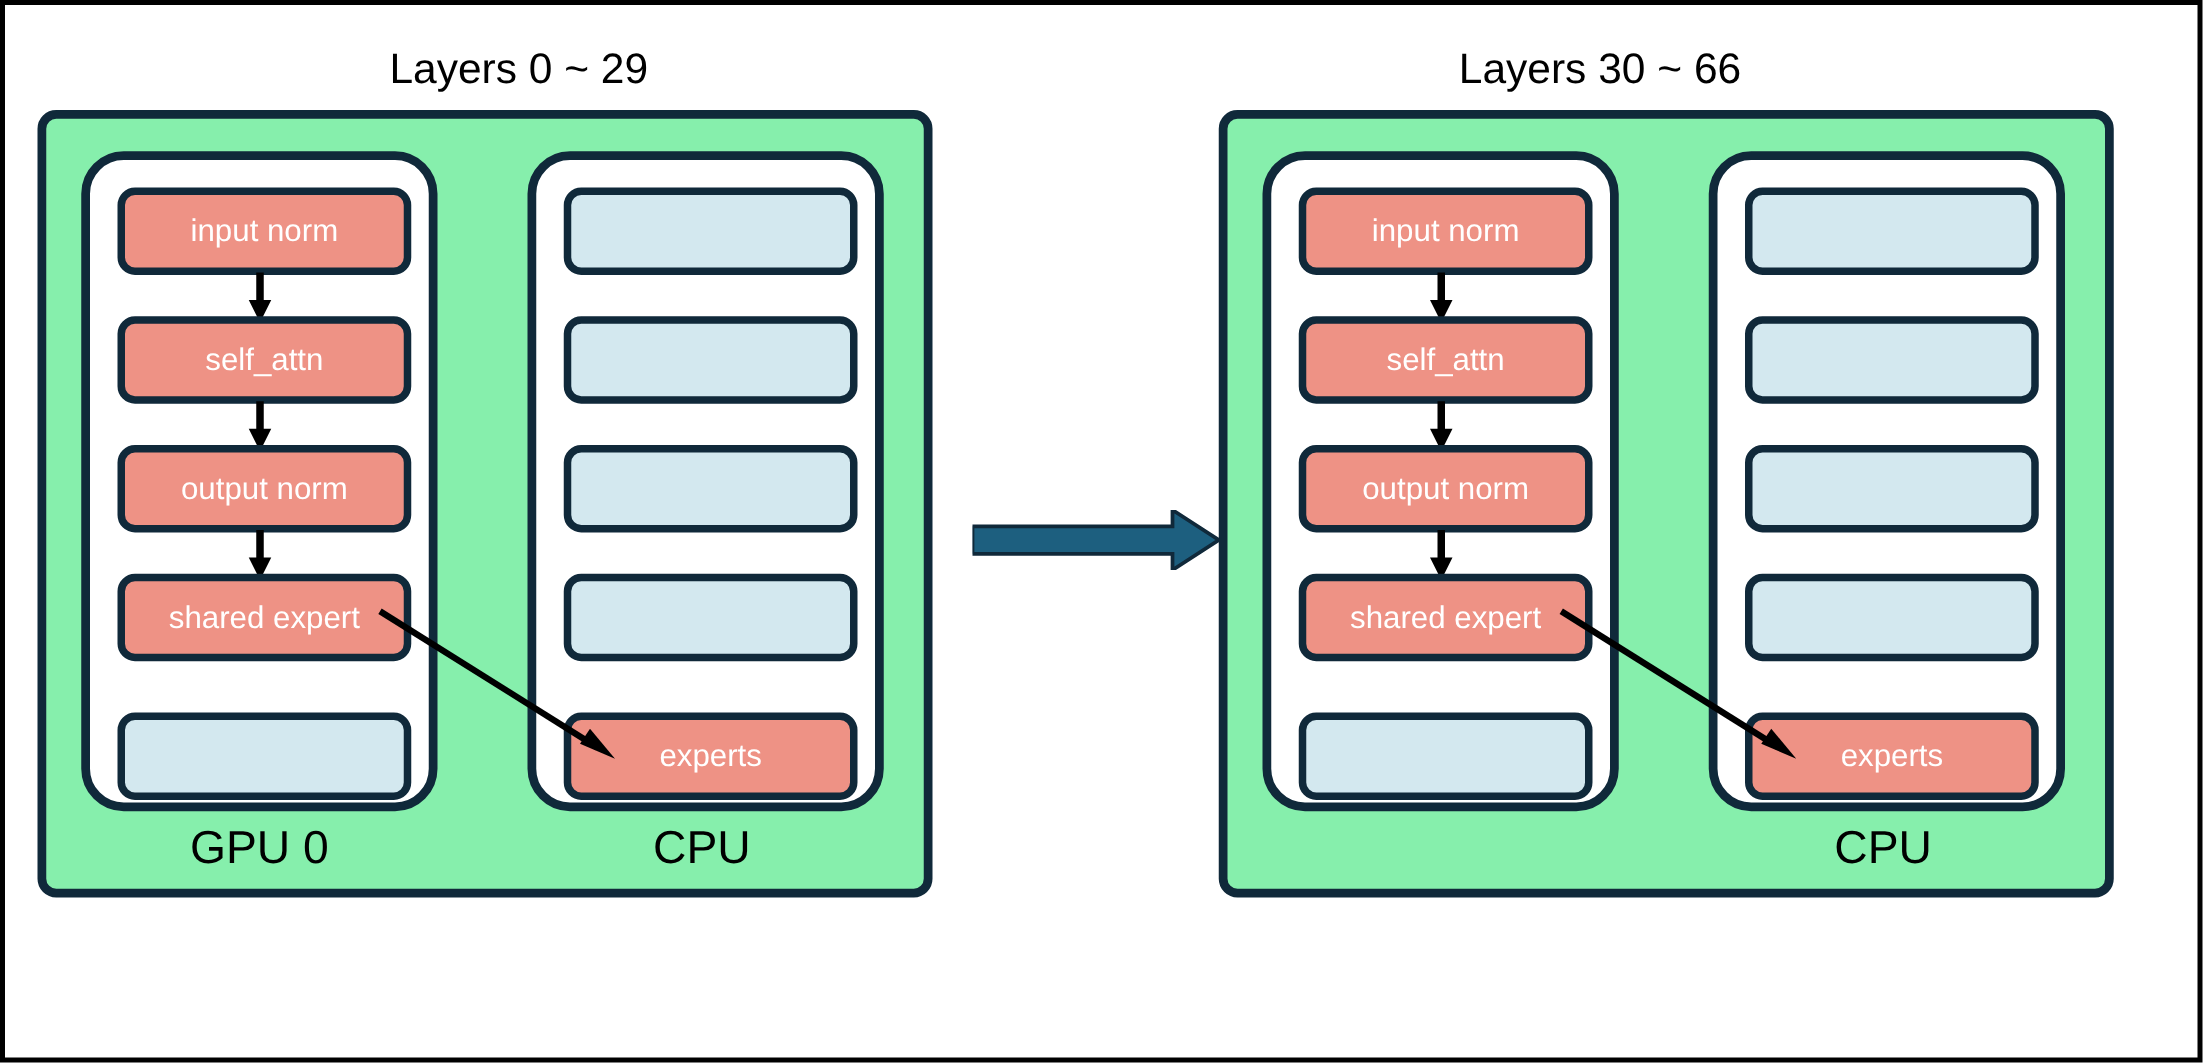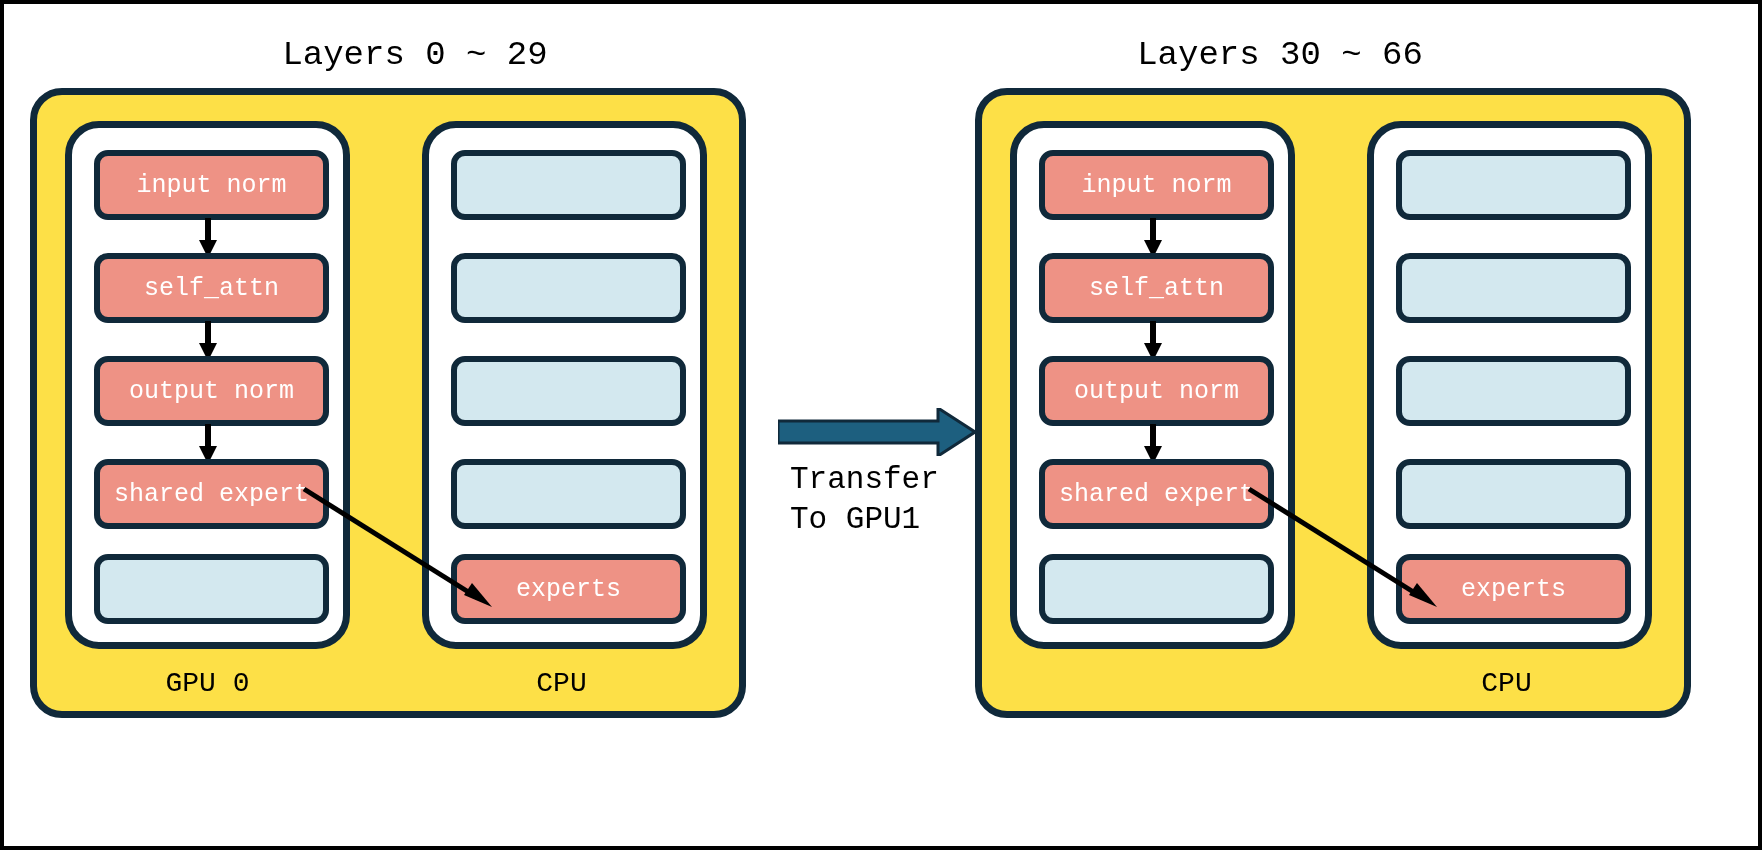--- a/index.html
+++ b/index.html
@@ -12,41 +12,40 @@
     height: 850px;
     font-family: "Liberation Sans", sans-serif;
     overflow: hidden;
   }
 
   #canvas {
     position: relative;
     width: 1762px;
     height: 850px;
     background: #ffffff;
-    font-family: Liberation Mono, monospace;
   }
 
   
   .group-title {
     position: absolute;
     font-size: 34px;
     color: #000000;
     white-space: nowrap;
     text-align: center;
     letter-spacing: 0px;
   }
   #title-left  { left: 215px; top: 36px; width: 400px; }
   #title-right { left: 1080px; top: 36px; width: 400px; }
 
   
   .device {
     position: absolute;
     border: 7px solid #10293a;
-    border-radius: 32px;
-    background: #fde047;
+    border-radius: 15px;
+    background: #86efac;
     box-sizing: border-box;
   }
   #device-0 { left: 30px;   top: 88px; width: 716px; height: 630px; }
   #device-1 { left: 975px;  top: 88px; width: 716px; height: 630px; }
 
   
   .memcol {
     position: absolute;
     border: 7px solid #10293a;
     border-radius: 34px;
@@ -75,40 +74,40 @@
     color: #ffffff;
     white-space: nowrap;
   }
   .block.active { background: #ee9285; }
   .block.idle   { background: #d3e8ef; color: transparent; }
 
   .slot0 { top: 22px; }
   .slot1 { top: 125px; }
   .slot2 { top: 228px; }
   .slot3 { top: 331px; text-align: center; }
-  .slot4 { top: 426px; }
+  .slot4 { top: 442px; }
 
   
   .vflow {
     position: absolute;
     left: 50%;
     transform: translateX(-50%);
     width: 26px;
     height: 40px;
     overflow: visible;
   }
   .vflow.a0 { top: 90px; }
   .vflow.a1 { top: 193px; }
   .vflow.a2 { top: 296px; }
 
   
   .device-label {
     position: absolute;
     bottom: 12px;
-    font-size: 28px;
+    font-size: 37px;
     color: #000000;
     text-align: center;
     white-space: nowrap;
   }
   .device-label.gpu { left: 28px; width: 285px; }
   .device-label.cpu { left: 382px; width: 285px; }
 
   
   .diag-arrow {
     position: absolute;
@@ -199,22 +198,20 @@
   </div>
 
   <svg class="diag-arrow" id="diag-0" viewBox="0 0 215 130">
     <line x1="4" y1="4" x2="178" y2="113" stroke="#000000" stroke-width="5"></line>
     <polygon points="192,122 164,110 172,98" fill="#000000"></polygon>
   </svg>
 
   <svg id="transfer-arrow" viewBox="0 0 198 48">
     <polygon points="0,13 160,13 160,0 197,24 160,48 160,35 0,35" fill="#1d5f7f" stroke="#10293a" stroke-width="3" stroke-linejoin="miter"></polygon>
   </svg>
-  <div id="transfer-label">Transfer
-To GPU1</div>
 
   <div class="device" id="device-1">
 
     <div class="memcol gpu">
 
       <div class="block active slot0">input norm</div>
 
       <svg class="vflow a0" viewBox="0 0 26 40">
         <line x1="13" y1="0" x2="13" y2="27" stroke="#000000" stroke-width="6"></line>
         <polygon points="13,40 4,22 22,22" fill="#000000"></polygon>

